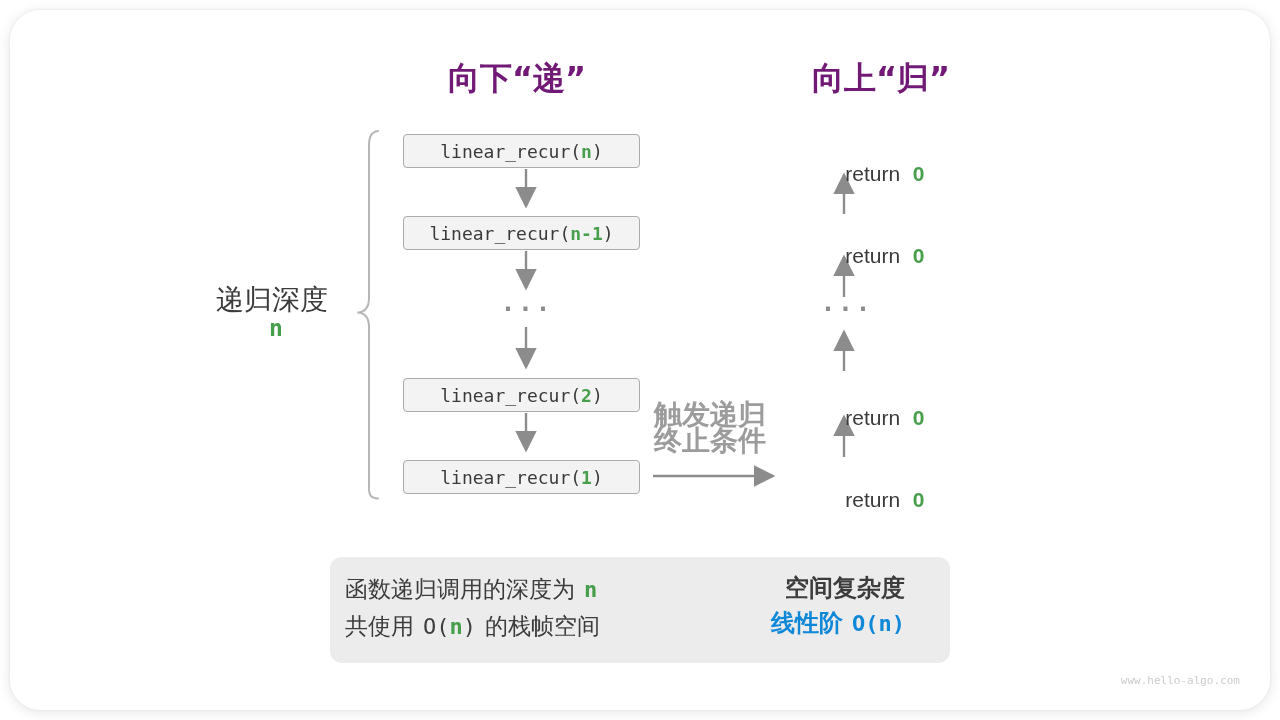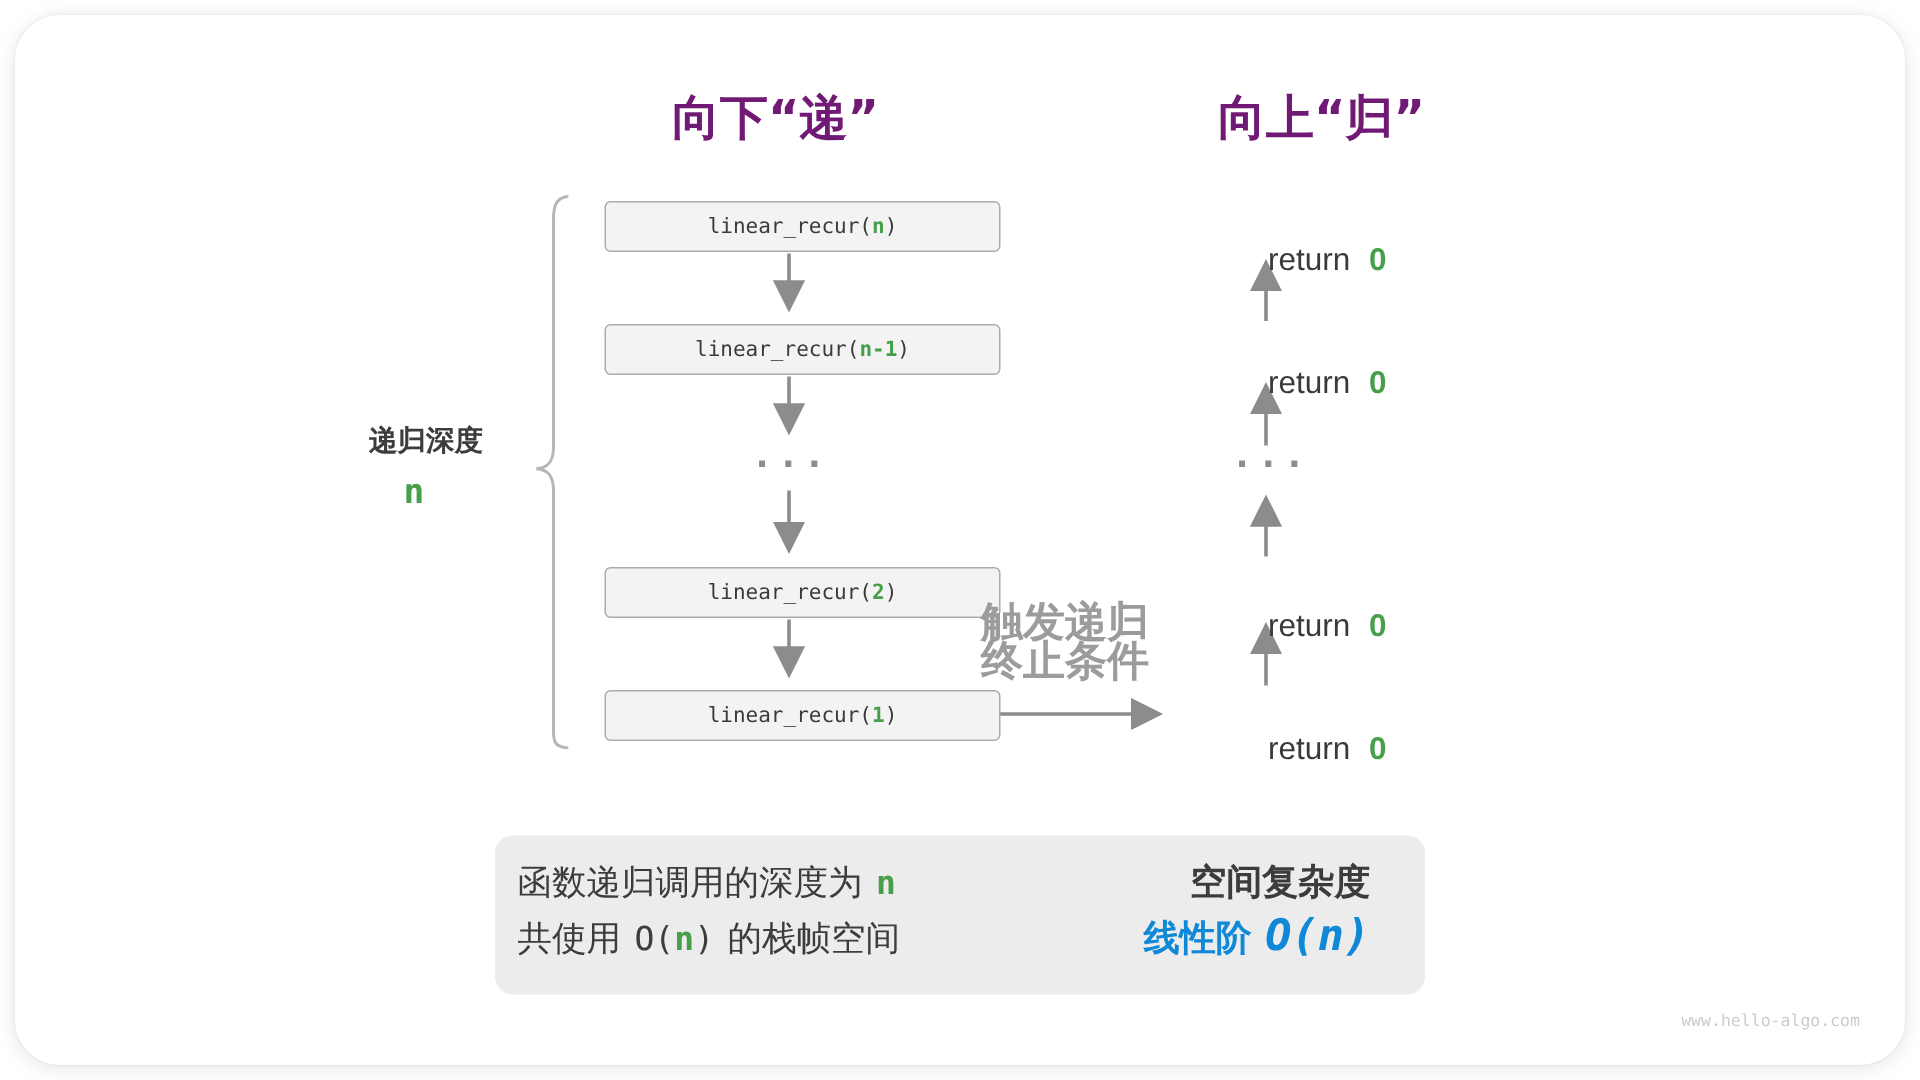--- a/index.html
+++ b/index.html
@@ -16,43 +16,43 @@
   }
   .green { color:#479e4b; font-weight:bold; }
   .blue  { color:#1088d8; }
 
   .col-header {
     position:absolute; top:57px; transform:translateX(-50%);
     font-size:32px; font-weight:bold; color:#701a75; white-space:nowrap;
   }
 
   .call-box {
-    position:absolute; left:403px; width:264px; height:34px; box-sizing:border-box;
+    position:absolute; left:403px; width:237px; height:34px; box-sizing:border-box;
     background:#f3f3f3; border:1.5px solid #ababab; border-radius:4px;
     display:flex; align-items:center; justify-content:center;
     font-family:"DejaVu Sans Mono", "Liberation Mono", monospace;
-    font-size:14px; color:#3a3a3a; white-space:pre;
+    font-size:18px; color:#3a3a3a; white-space:pre;
   }
 
   .return-line {
     position:absolute; left:879px; transform:translateX(-50%);
     font-family:Liberation Sans, sans-serif;
     font-size:21px; color:#3a3a3a; white-space:pre;
   }
   .ret-val { margin-left:0.6em; }
 
   .ellipsis {
     position:absolute; transform:translate(-50%,-50%);
     font-family:"DejaVu Sans Mono", "Liberation Mono", monospace;
     font-weight:bold; font-size:24px; letter-spacing:3px; color:#8c8c8c;
   }
 
   .depth-label {
-    position:absolute; left:284px; top:281px; transform:translateX(-50%);
-    font-size:19px; color:#3c3c3c; white-space:nowrap;font-weight:bold;
+    position:absolute; left:272px; top:281px; transform:translateX(-50%);
+    font-size:28px; color:#3c3c3c; white-space:nowrap;
   }
   .depth-value {
     position:absolute; left:276px; top:315px; transform:translateX(-50%);
     font-family:"DejaVu Sans Mono", "Liberation Mono", monospace;
     font-size:23px;
   }
 
   .annotation {
     position:absolute; left:710px; top:402px; transform:translateX(-50%);
     text-align:center; font-size:28px; font-weight:bold; color:#9c9c9c;
@@ -71,21 +71,21 @@
     white-space:nowrap;
   }
   .code-seg { font-family:"DejaVu Sans Mono", "Liberation Mono", monospace; font-size:22px; }
   .gap-l { margin-left:9px; }
   .summary-right {
     position:absolute; left:838px; top:573px; transform:translateX(-50%);
     text-align:right; white-space:nowrap;
   }
   .summary-right .title { font-size:24px; font-weight:bold; color:#3c3c3c; line-height:30px; }
   .summary-right .value { font-size:24px; font-weight:bold; line-height:40px; }
-  .summary-right .value .code-seg { font-size:29px; font-weight:bold;font-style:italic; }
+  .summary-right .value .code-seg { font-size:22px; font-weight:bold; }
 
   .watermark {
     position:absolute; right:40px; top:674px;
     font-family:"DejaVu Sans Mono", "Liberation Mono", monospace;
     font-size:11px; color:#cccccc;
   }
 </style>
 </head>
 <body>
 

